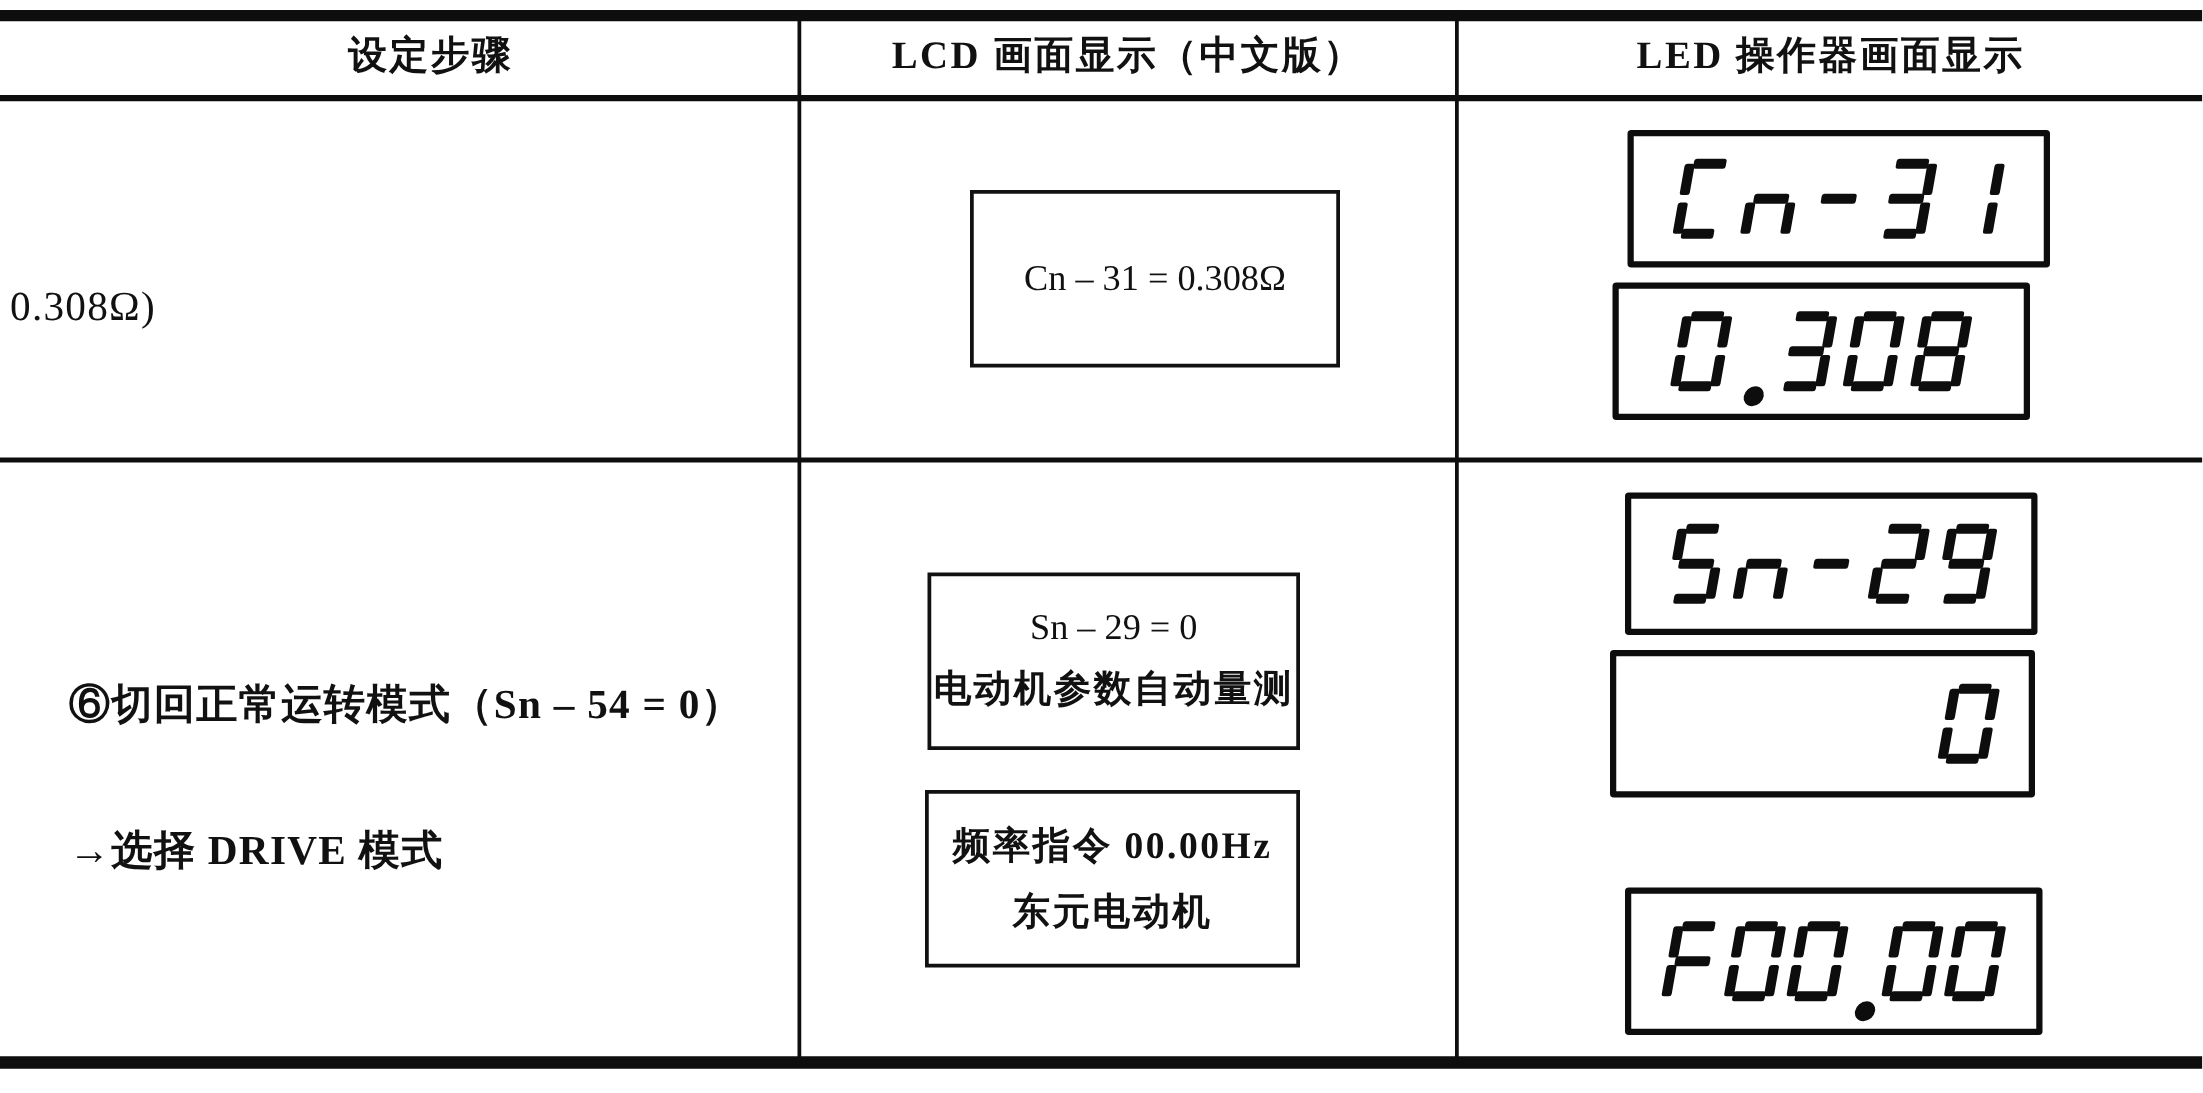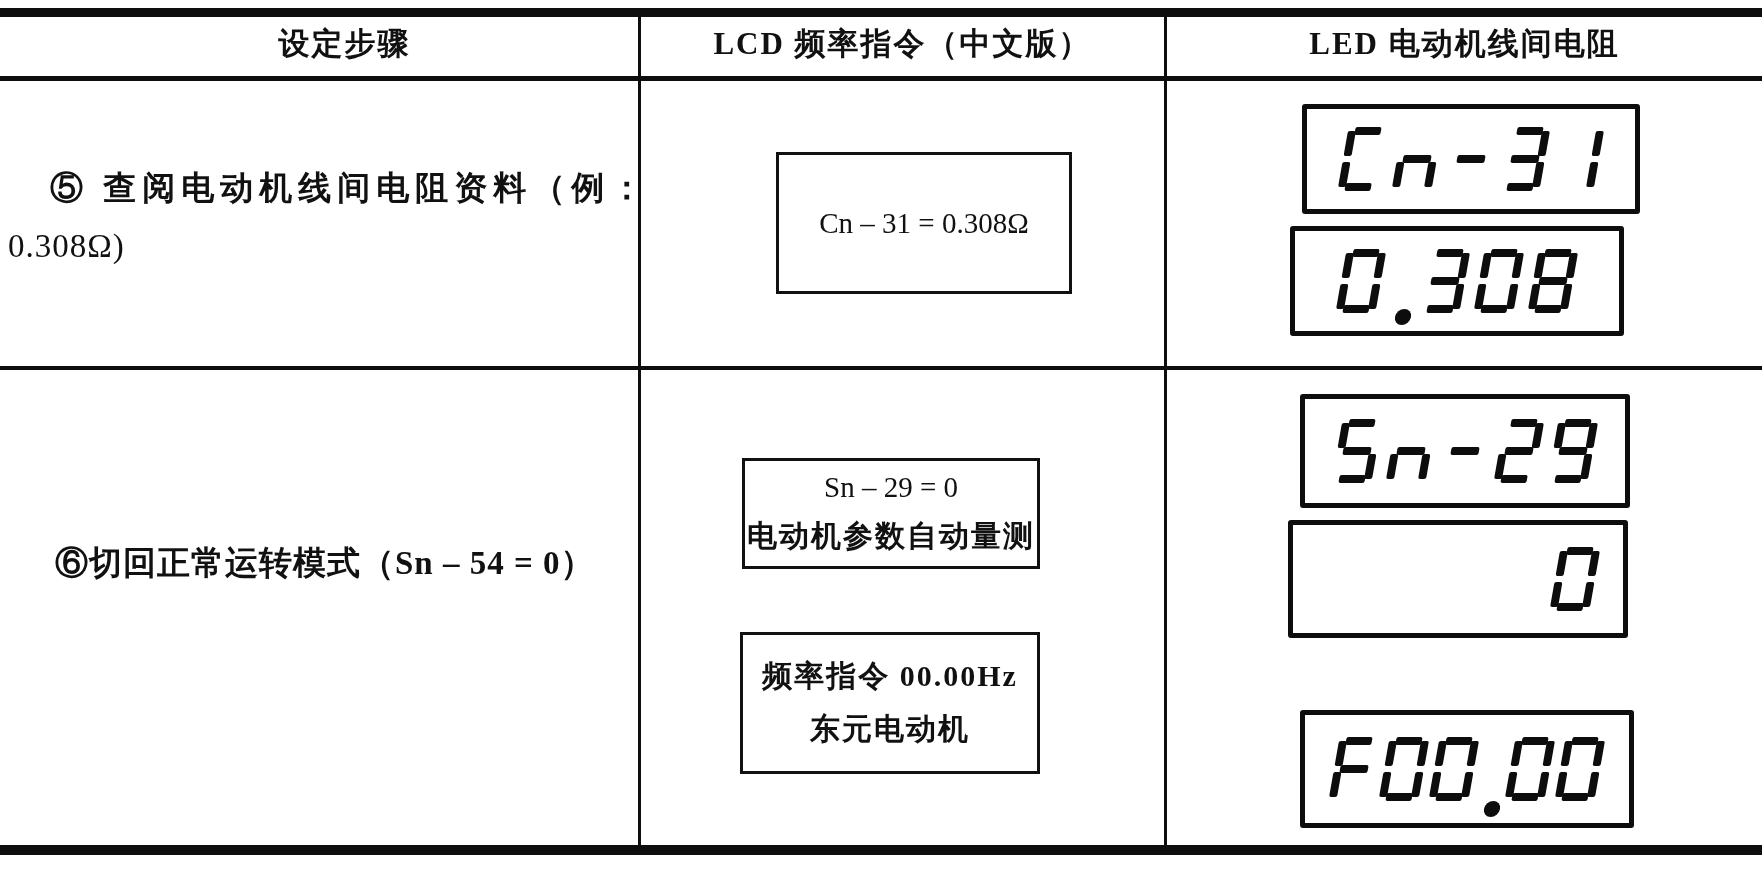--- a/index.html
+++ b/index.html
@@ -36,21 +36,21 @@
   .r2-l1 { left:55px;  top:541px; font-size:33px; font-weight:700; letter-spacing:1px; }
   .r2-l2 { left:55px;  top:658px; font-size:33px; font-weight:700; letter-spacing:1px; }
 
   
   .lcd-box {
     position:absolute; border:3px solid #111; background:#fff;
     display:flex; flex-direction:column; align-items:center; justify-content:center;
     gap:12px;
   }
   .lcd-r1  { left:742px; top:152px; width:296px; height:142px;margin-left:34px; }
-  .lcd-r2a { left:742px; top:458px; width:298px; height:111px; }
+  .lcd-r2a { left:742px; top:458px; width:298px; height:142px; }
   .lcd-r2b { left:740px; top:632px; width:300px; height:142px;justify-content:center; }
   .lcd-line-latin { font-size:29px; font-weight:400; white-space:nowrap; }
   .lcd-line-cn    { font-size:30px; font-weight:700; letter-spacing:2px; white-space:nowrap; }
 
   
   .led {
     position:absolute; border:5px solid #0d0d0d; border-radius:3px; background:#fff;
     display:flex; align-items:center; justify-content:center; gap:14px; padding:0 12px;
   }
   .led-r1a { left:1302px; top:104px; width:338px; height:110px; }
@@ -80,24 +80,23 @@
 <div class="page">
 
   <div class="hline h-top"></div>
   <div class="hline h-head"></div>
   <div class="hline h-mid"></div>
   <div class="hline h-bot"></div>
   <div class="vline v1"></div>
   <div class="vline v2"></div>
 
   <div class="header-cell hc1">设定步骤</div>
-  <div class="header-cell hc2">LCD 频率指令（中文版）</div>
-  <div class="header-cell hc3">LED 电动机线间电阻</div>
-
-  <div class="step-text r1-l1">⑤ 查阅电动机线间电阻资料（例：</div>
+  <div class="header-cell hc2">LCD 画面显示（中文版）</div>
+  <div class="header-cell hc3">LED 操作器画面显示</div>
+
   <div class="step-text r1-l2">0.308Ω)</div>
 
   <div class="lcd-box lcd-r1">
     <div class="lcd-line-latin">Cn – 31 = 0.308Ω</div>
   </div>
 
   <div class="led led-r1a">
       <span class="seg-cell">
         <i class="seg seg-a"></i>
         <i class="seg seg-d"></i>
@@ -154,20 +153,21 @@
         <i class="seg seg-b"></i>
         <i class="seg seg-c"></i>
         <i class="seg seg-d"></i>
         <i class="seg seg-e"></i>
         <i class="seg seg-f"></i>
         <i class="seg seg-g"></i>
       </span>
     </div>
 
   <div class="step-text r2-l1">⑥切回正常运转模式（Sn – 54 = 0）</div>
+  <div class="step-text r2-l2">→选择 DRIVE 模式</div>
 
   <div class="lcd-box lcd-r2a">
     <div class="lcd-line-latin">Sn – 29 = 0</div>
     <div class="lcd-line-cn">电动机参数自动量测</div>
   </div>
 
   <div class="lcd-box lcd-r2b">
     <div class="lcd-line-cn">频率指令 00.00Hz</div>
     <div class="lcd-line-cn">东元电动机</div>
   </div>

